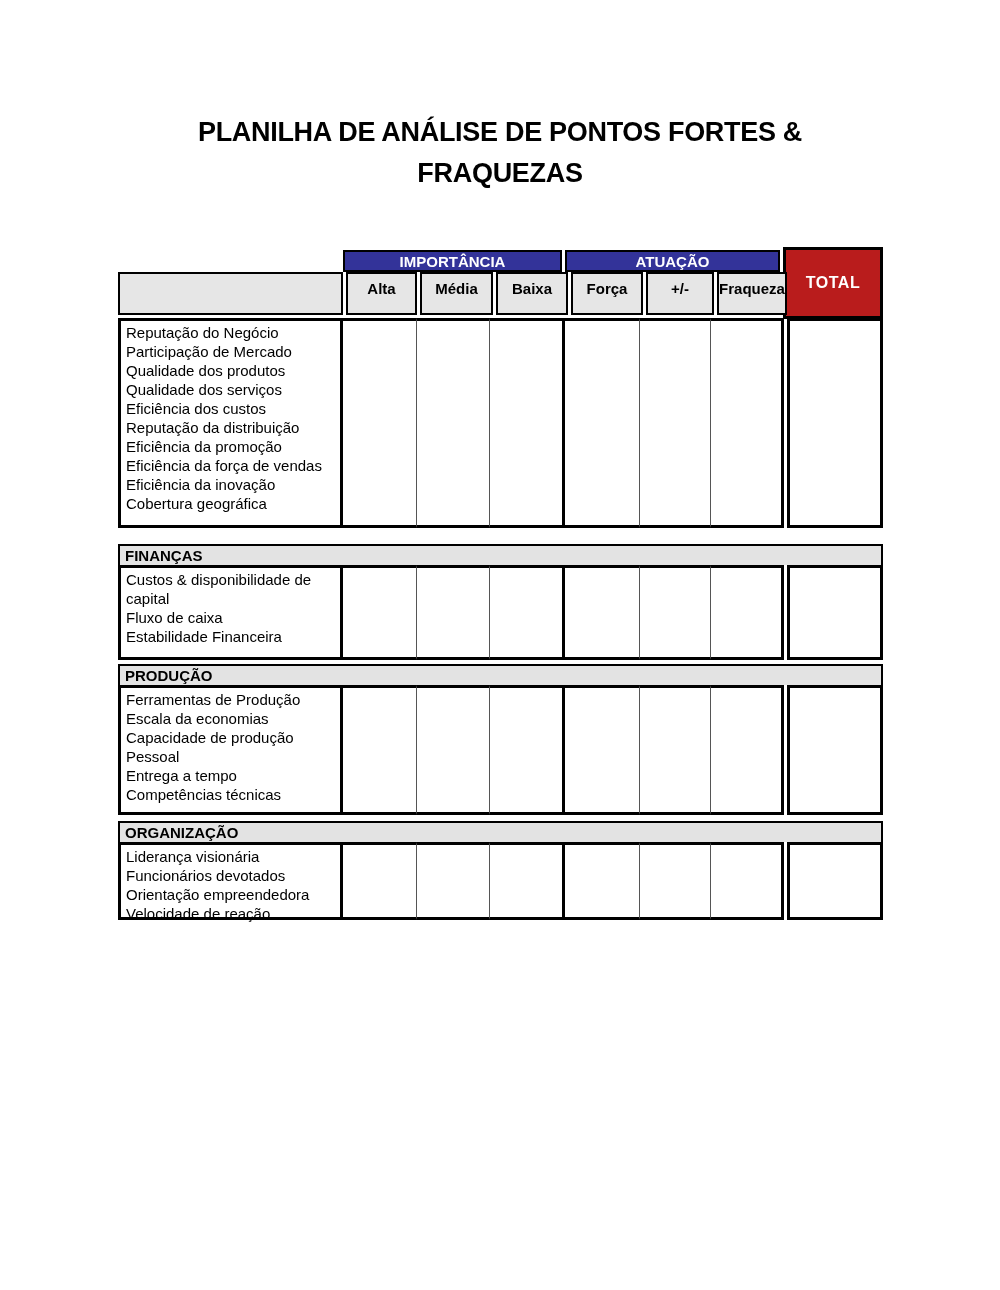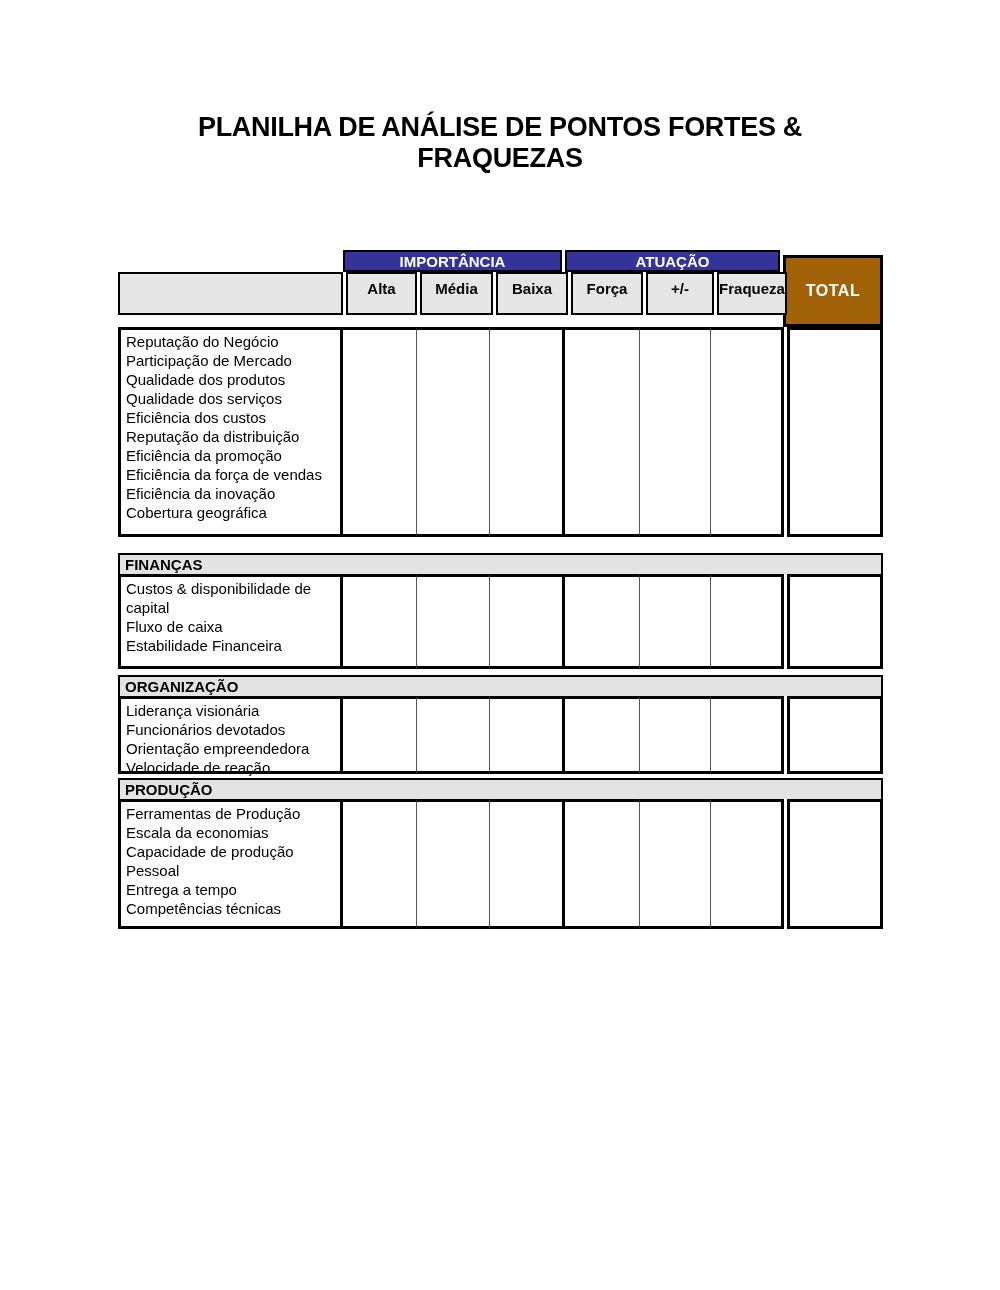--- a/index.html
+++ b/index.html
@@ -4,37 +4,37 @@
 <style>
   html,body{margin:0;padding:0;}
   body{
     width:1000px;height:1290px;background:#ffffff;
     font-family:"Liberation Sans", sans-serif;color:#000;
     position:relative;overflow:hidden;
   }
   .page{position:absolute;inset:0;}
   .title{
     position:absolute;top:112px;left:150px;width:700px;
-    text-align:center;font-size:27px;line-height:31px;font-weight:bold;
+    text-align:center;font-size:27px;line-height:41px;font-weight:bold;
     letter-spacing:-0.3px;
   }
   .sheet{position:absolute;left:118px;top:243px;width:765px;}
   
-  .headerblk{position:relative;height:72px;margin-bottom:12px;}
+  .headerblk{position:relative;height:72px;margin-bottom:3px;}
   .hband{
     position:absolute;top:7px;height:22px;box-sizing:border-box;
     background:#333399;border:2px solid #000;color:#fff;
     font-weight:bold;font-size:15px;
     display:flex;align-items:center;justify-content:center;
   }
   .imp{left:225px;width:219px;}
   .atu{left:447px;width:215px;}
   .totalbox{
-    position:absolute;left:665px;top:12px;width:100px;height:72px;box-sizing:border-box;
-    background:#a16207;border:3px solid #000;color:#fff;
+    position:absolute;left:665px;top:4px;width:100px;height:72px;box-sizing:border-box;
+    background:#b91c1c;border:3px solid #000;color:#fff;
     font-weight:bold;font-size:16px;letter-spacing:0.5px;
     display:flex;align-items:center;justify-content:center;
   }
   .subrow{position:absolute;left:0;top:29px;height:43px;display:flex;gap:3px;justify-content:flex-end;}
   .sub{
     box-sizing:border-box;border:2px solid #000;background:#E6E6E6;
     font-weight:bold;font-size:15px;line-height:17px;text-align:center;
     display:flex;align-items:flex-start;justify-content:center;
     padding-top:6px;
   }
@@ -127,39 +127,20 @@
         <div class="bc mid thin wa"></div>
         <div class="bc mid thin wm"></div>
         <div class="bc mid thick wb"></div>
         <div class="bc mid thin wf"></div>
         <div class="bc mid thin wp"></div>
         <div class="bc mid thick wq"></div>
         <div class="bc total"></div>
       </div>
     </div>
 
-    <div class="section s-org">
-      <div class="band">ORGANIZAÇÃO</div>
-      <div class="brow h-org">
-        <div class="bc items">
-            <div class="item-line">Liderança visionária</div>
-            <div class="item-line">Funcionários devotados</div>
-            <div class="item-line">Orientação empreendedora</div>
-            <div class="item-line">Velocidade de reação</div>
-          </div>
-        <div class="bc mid thin wa"></div>
-        <div class="bc mid thin wm"></div>
-        <div class="bc mid thick wb"></div>
-        <div class="bc mid thin wf"></div>
-        <div class="bc mid thin wp"></div>
-        <div class="bc mid thick wq"></div>
-        <div class="bc total"></div>
-      </div>
-    </div>
-
     <div class="section s-prod">
       <div class="band">PRODUÇÃO</div>
       <div class="brow h-prod">
         <div class="bc items">
             <div class="item-line">Ferramentas de Produção</div>
             <div class="item-line">Escala da economias</div>
             <div class="item-line">Capacidade de produção</div>
             <div class="item-line">Pessoal</div>
             <div class="item-line">Entrega a tempo</div>
             <div class="item-line">Competências técnicas</div>
@@ -167,14 +148,33 @@
         <div class="bc mid thin wa"></div>
         <div class="bc mid thin wm"></div>
         <div class="bc mid thick wb"></div>
         <div class="bc mid thin wf"></div>
         <div class="bc mid thin wp"></div>
         <div class="bc mid thick wq"></div>
         <div class="bc total"></div>
       </div>
     </div>
 
+    <div class="section s-org">
+      <div class="band">ORGANIZAÇÃO</div>
+      <div class="brow h-org">
+        <div class="bc items">
+            <div class="item-line">Liderança visionária</div>
+            <div class="item-line">Funcionários devotados</div>
+            <div class="item-line">Orientação empreendedora</div>
+            <div class="item-line">Velocidade de reação</div>
+          </div>
+        <div class="bc mid thin wa"></div>
+        <div class="bc mid thin wm"></div>
+        <div class="bc mid thick wb"></div>
+        <div class="bc mid thin wf"></div>
+        <div class="bc mid thin wp"></div>
+        <div class="bc mid thick wq"></div>
+        <div class="bc total"></div>
+      </div>
+    </div>
+
   </div>
 </div>
 
 </body></html>

